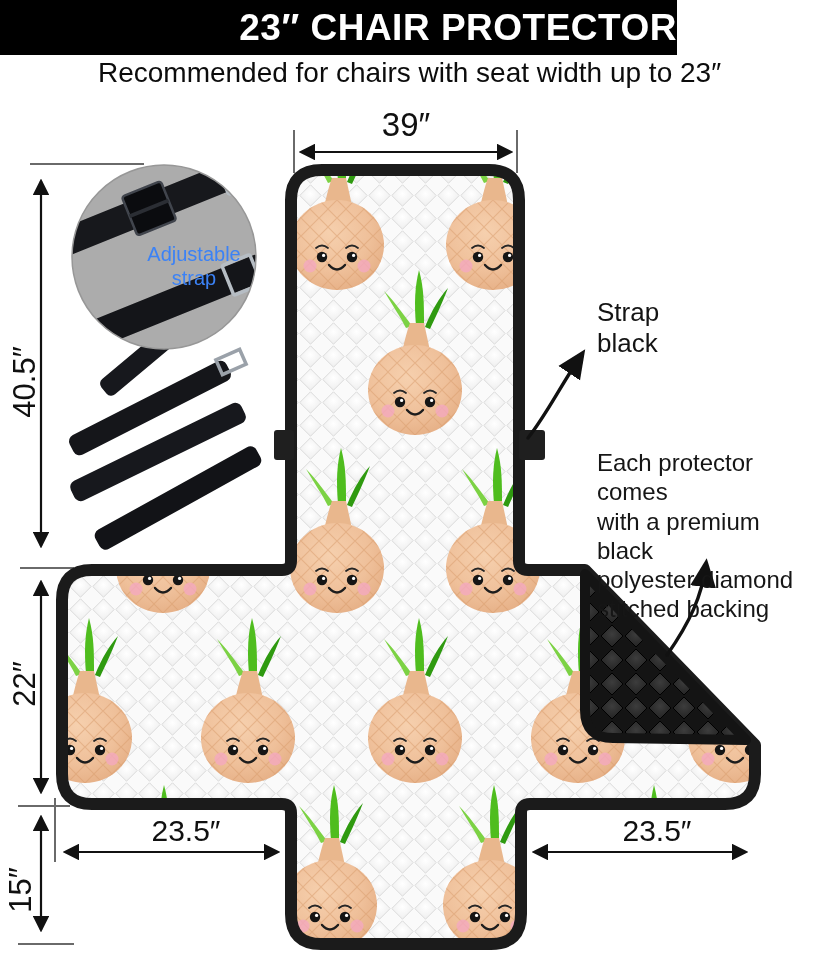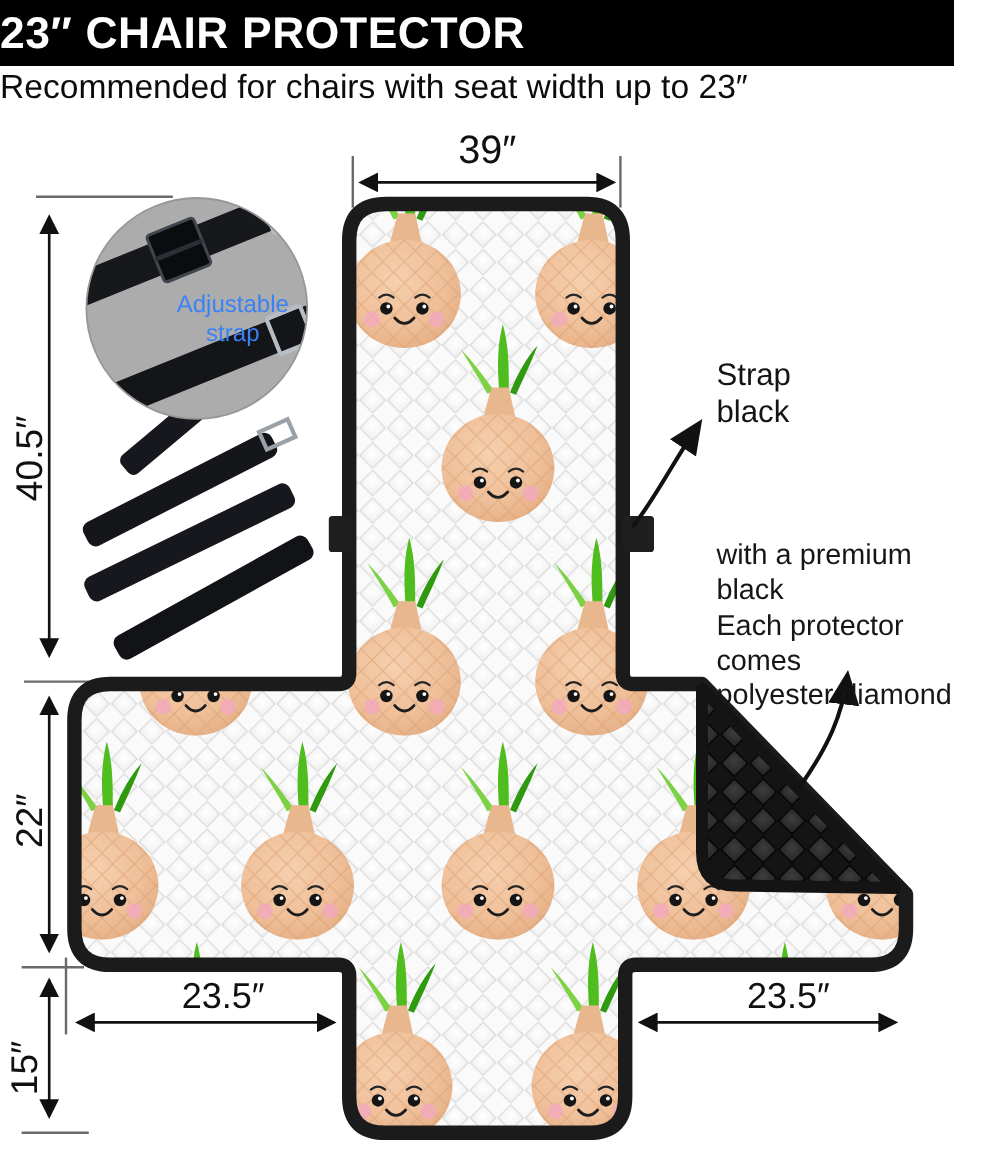--- a/index.html
+++ b/index.html
@@ -1,21 +1,21 @@
 <!DOCTYPE html>
 <html style="--c-header_bg: #000000; --c-header_text: #ffffff; --c-border_black: #1b1b1b; --c-fabric_white: #fafafa; --c-quilt_line: #d7d7d7; --c-backing_black: #161616; --c-onion_skin: #EFC09A; --c-onion_shade: #E2A97E; --c-sprout_green: #4FBD1E; --c-cheek_pink: #F4A9BF; --c-inset_gray: #ACACAC; --c-dim_line: #111111;"><head>
 <meta charset="utf-8">
 <style>
   html,body{margin:0;padding:0;background:#fff;}
   body{width:819px;height:960px;position:relative;overflow:hidden;
        font-family:"Liberation Sans",sans-serif;}
-  #header-bar{position:absolute;left:0;top:0;width:795px;height:55px;
-    background:var(--c-header_bg,#000);display:flex;align-items:center;justify-content:flex-start;z-index:3;}
+  #header-bar{position:absolute;left:0;top:0;width:677px;height:55px;
+    background:var(--c-header_bg,#000);display:flex;align-items:center;justify-content:flex-end;z-index:3;}
   #page-title{color:var(--c-header_text,#fff);font-size:37px;font-weight:700;letter-spacing:.5px;}
-  #subtitle{position:absolute;left:0;top:57px;width:819px;
+  #subtitle{position:absolute;left:0;top:57px;width:819px;text-align:center;
     font-size:28px;color:#0c0c0c;font-weight:400;z-index:3;}
   svg#diagram{position:absolute;left:0;top:0;z-index:1;}
   .lbl{position:absolute;color:#101010;z-index:2;}
   .dim{font-size:31px;font-weight:400;}
   .rot{width:110px;height:36px;text-align:center;transform:rotate(-90deg);line-height:36px;}
   #lbl-top-width{left:336px;top:106px;width:140px;text-align:center;font-size:33px;}
   #lbl-total-height{left:-30px;top:364px;}
   #lbl-back-height{left:-30px;top:666px;}
   #lbl-front-drop{left:-34px;top:872px;}
   #lbl-left-wing{left:116px;top:814px;width:140px;text-align:center;font-size:30px;}
@@ -194,16 +194,17 @@
 
 <div class="lbl dim" id="lbl-top-width">39″</div>
 <div class="lbl dim rot" id="lbl-total-height">40.5″</div>
 <div class="lbl dim rot" id="lbl-back-height">22″</div>
 <div class="lbl dim rot" id="lbl-front-drop">15″</div>
 <div class="lbl" id="lbl-left-wing">23.5″</div>
 <div class="lbl" id="lbl-right-wing">23.5″</div>
 <div class="lbl" id="lbl-adjustable">Adjustable strap</div>
 <div class="lbl" id="lbl-strap-hook">Strap black</div>
 <div class="lbl" id="backing-note">
+  <span>Each protector comes</span>
   <span>with a premium black</span>
-  <span>Each protector comes</span>
   <span>polyester diamond</span>
+  <span>stitched backing</span>
 </div>
 
 </body></html>

